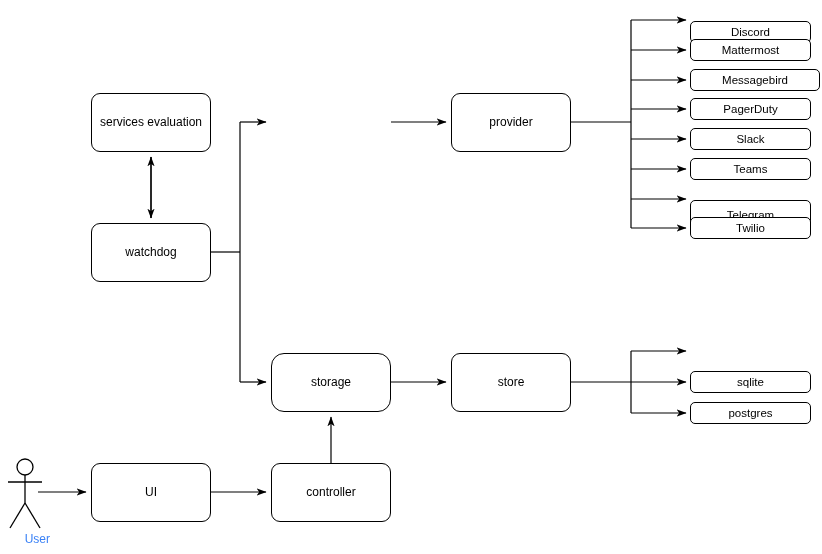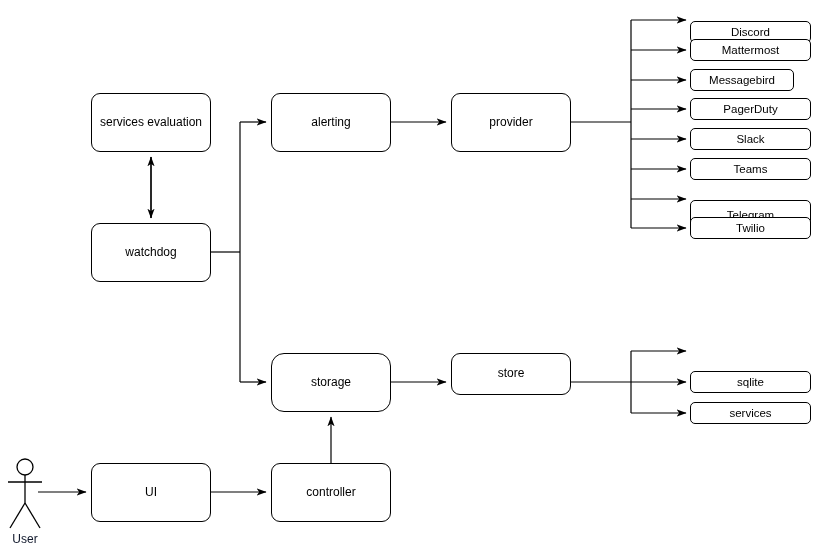--- a/index.html
+++ b/index.html
@@ -40,22 +40,22 @@
     text-align: center;
     white-space: nowrap;
   }
   .node.small {
     border-radius: 5px;
     font-size: 11.5px;
   }
   .actor-label {
     position: absolute;
     font-size: 12px;
-    color: #0f172a;
-    text-align: center;
+    color: #3b82f6;
+    text-align: right;
     white-space: nowrap;
   }
 </style>
 </head>
 <body>
 
 <div id="canvas">
 
   <svg id="wires" viewBox="0 0 822 554" width="822" height="554" xmlns="http://www.w3.org/2000/svg">
     <defs>
@@ -113,46 +113,45 @@
       <line x1="25" y1="503" x2="40" y2="528"></line>
     </g>
   </svg>
 
   <div class="actor-label" style="left:0px; top:532px; width:50px;">User</div>
 
   <div class="node" style="left:91px; top:93px; width:120px; height:59px;">services evaluation</div>
 
   <div class="node" style="left:91px; top:223px; width:120px; height:59px;">watchdog</div>
 
-  <div class="node" style="left:271px; top:93px; width:120px; height:59px;">alerting</div>
 
   <div class="node" style="left:451px; top:93px; width:120px; height:59px;">provider</div>
 
   <div class="node" style="left:271px; top:353px; width:120px; height:59px;border-radius:13px;">storage</div>
 
-  <div class="node" style="left:451px; top:353px; width:120px; height:42px;">store</div>
+  <div class="node" style="left:451px; top:353px; width:120px; height:59px;">store</div>
 
   <div class="node" style="left:91px; top:463px; width:120px; height:59px;">UI</div>
 
   <div class="node" style="left:271px; top:463px; width:120px; height:59px;">controller</div>
 
   <div class="node small" style="left:690px; top:9px; width:121px; height:22px;margin-top:12px;">Discord</div>
 
   <div class="node small" style="left:690px; top:39px; width:121px; height:22px;">Mattermost</div>
 
-  <div class="node small" style="left:690px; top:69px; width:104px; height:22px;">Messagebird</div>
+  <div class="node small" style="left:690px; top:69px; width:130px; height:22px;">Messagebird</div>
 
   <div class="node small" style="left:690px; top:98px; width:121px; height:22px;">PagerDuty</div>
 
   <div class="node small" style="left:690px; top:128px; width:121px; height:22px;text-align:center;">Slack</div>
 
   <div class="node small" style="left:690px; top:158px; width:121px; height:22px;">Teams</div>
 
   <div class="node small" style="left:690px; top:200px; width:121px; height:30px;">Telegram</div>
 
   <div class="node small" style="left:690px; top:217px; width:121px; height:22px;">Twilio</div>
 
 
   <div class="node small" style="left:690px; top:371px; width:121px; height:22px;">sqlite</div>
 
-  <div class="node small" style="left:690px; top:402px; width:121px; height:22px;">services</div>
+  <div class="node small" style="left:690px; top:402px; width:121px; height:22px;">postgres</div>
 
 </div>
 
 </body></html>

